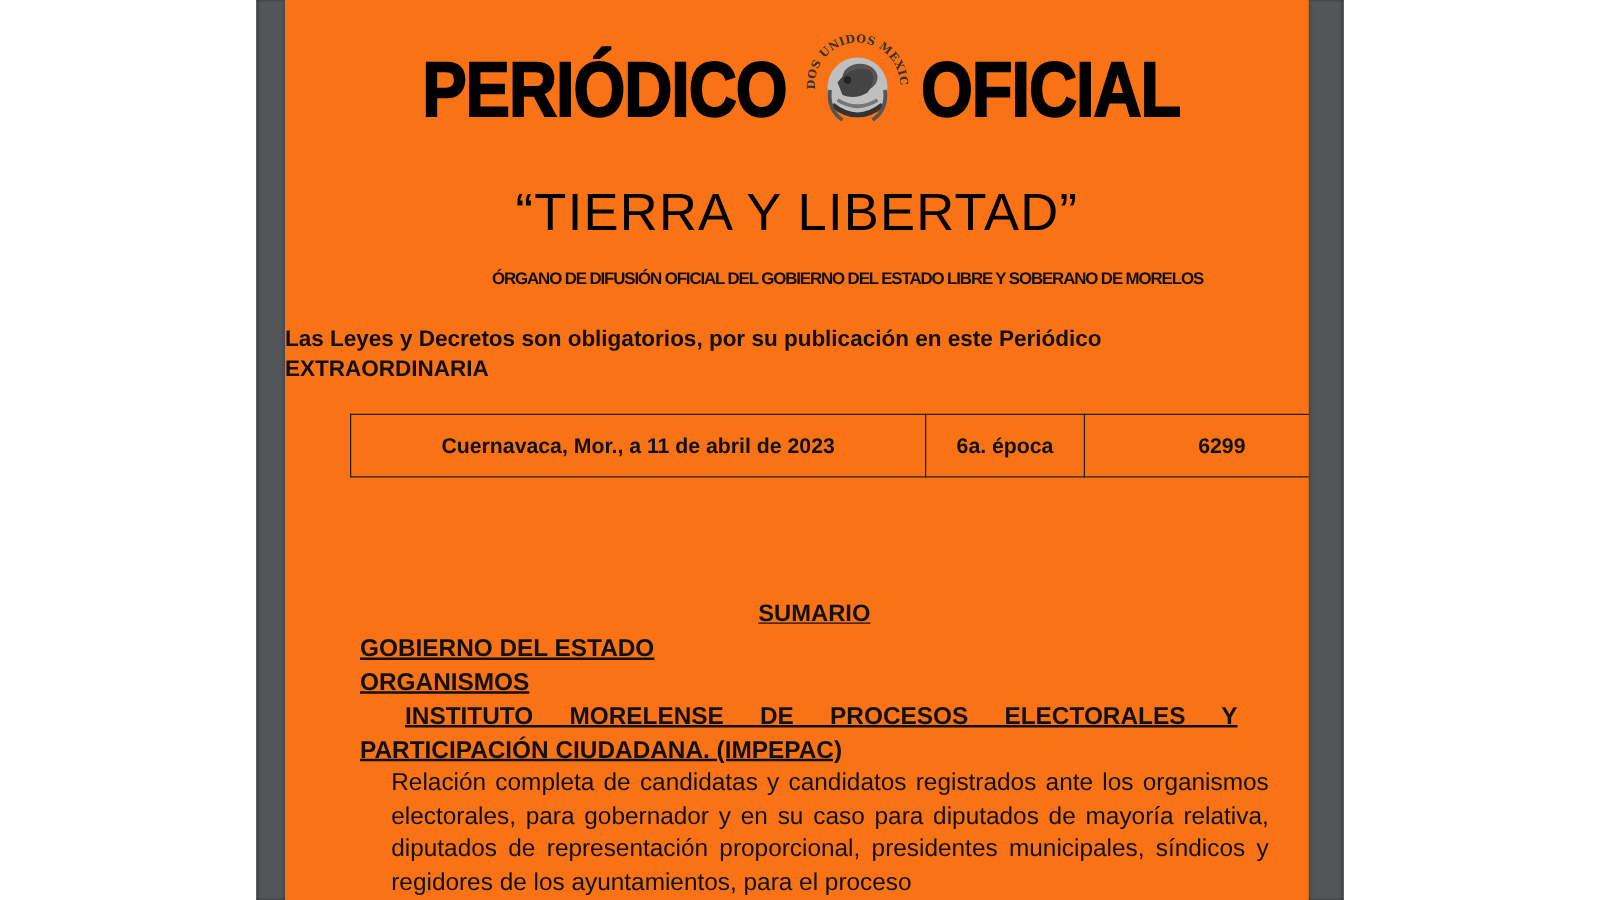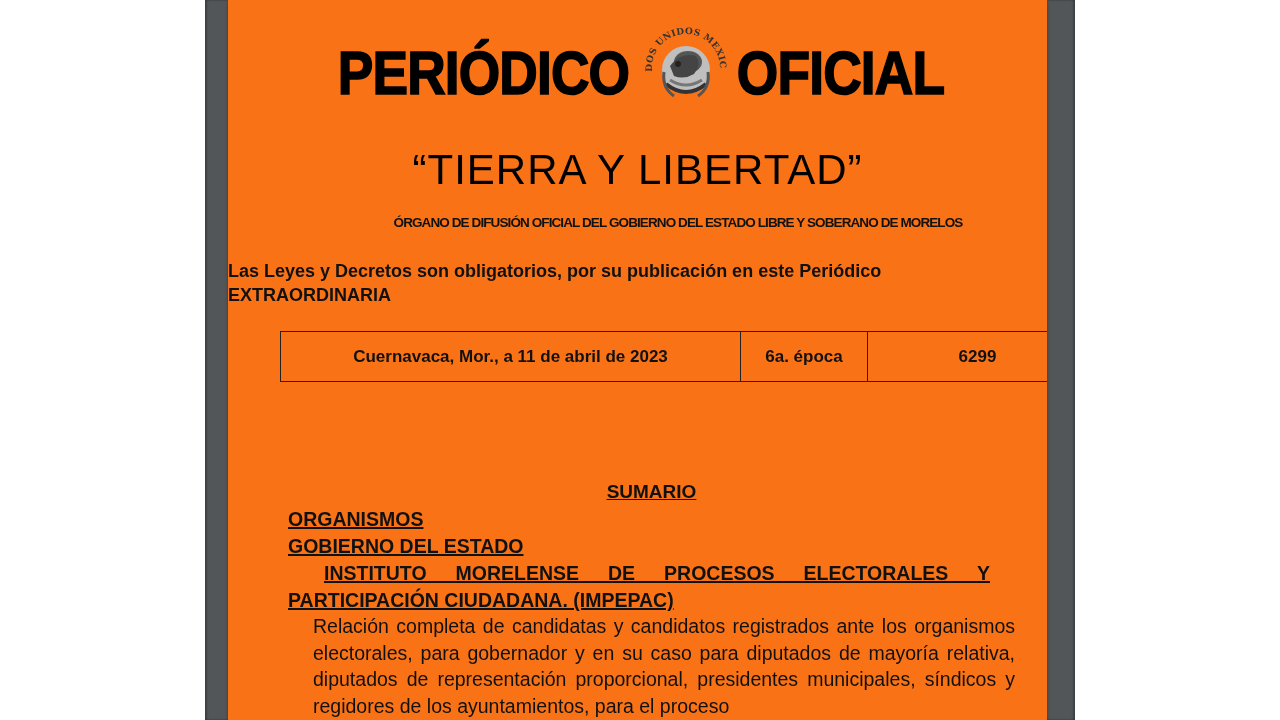--- a/index.html
+++ b/index.html
@@ -119,21 +119,21 @@
       <td style="width:459px">Cuernavaca, Mor., a 11 de abril de 2023</td>
       <td style="width:126px">6a. época</td>
       <td>6299</td>
     </tr>
   </tbody>
     </table>
 
   <div class="sumario">SUMARIO</div>
 
   <div class="sections">
+    <div>GOBIERNO DEL ESTADO</div>
     <div>ORGANISMOS</div>
-    <div>GOBIERNO DEL ESTADO</div>
     <div class="justify">INSTITUTO MORELENSE DE PROCESOS ELECTORALES Y</div>
     <div style="display:inline-block">PARTICIPACIÓN CIUDADANA. (IMPEPAC)</div>
   </div>
 
   <div class="body-text">Relación completa de candidatas y candidatos registrados ante los organismos electorales, para gobernador y en su caso para diputados de mayoría relativa, diputados de representación proporcional, presidentes municipales, síndicos y regidores de los ayuntamientos, para el proceso</div>
 
 </div>
 
 </body></html>

